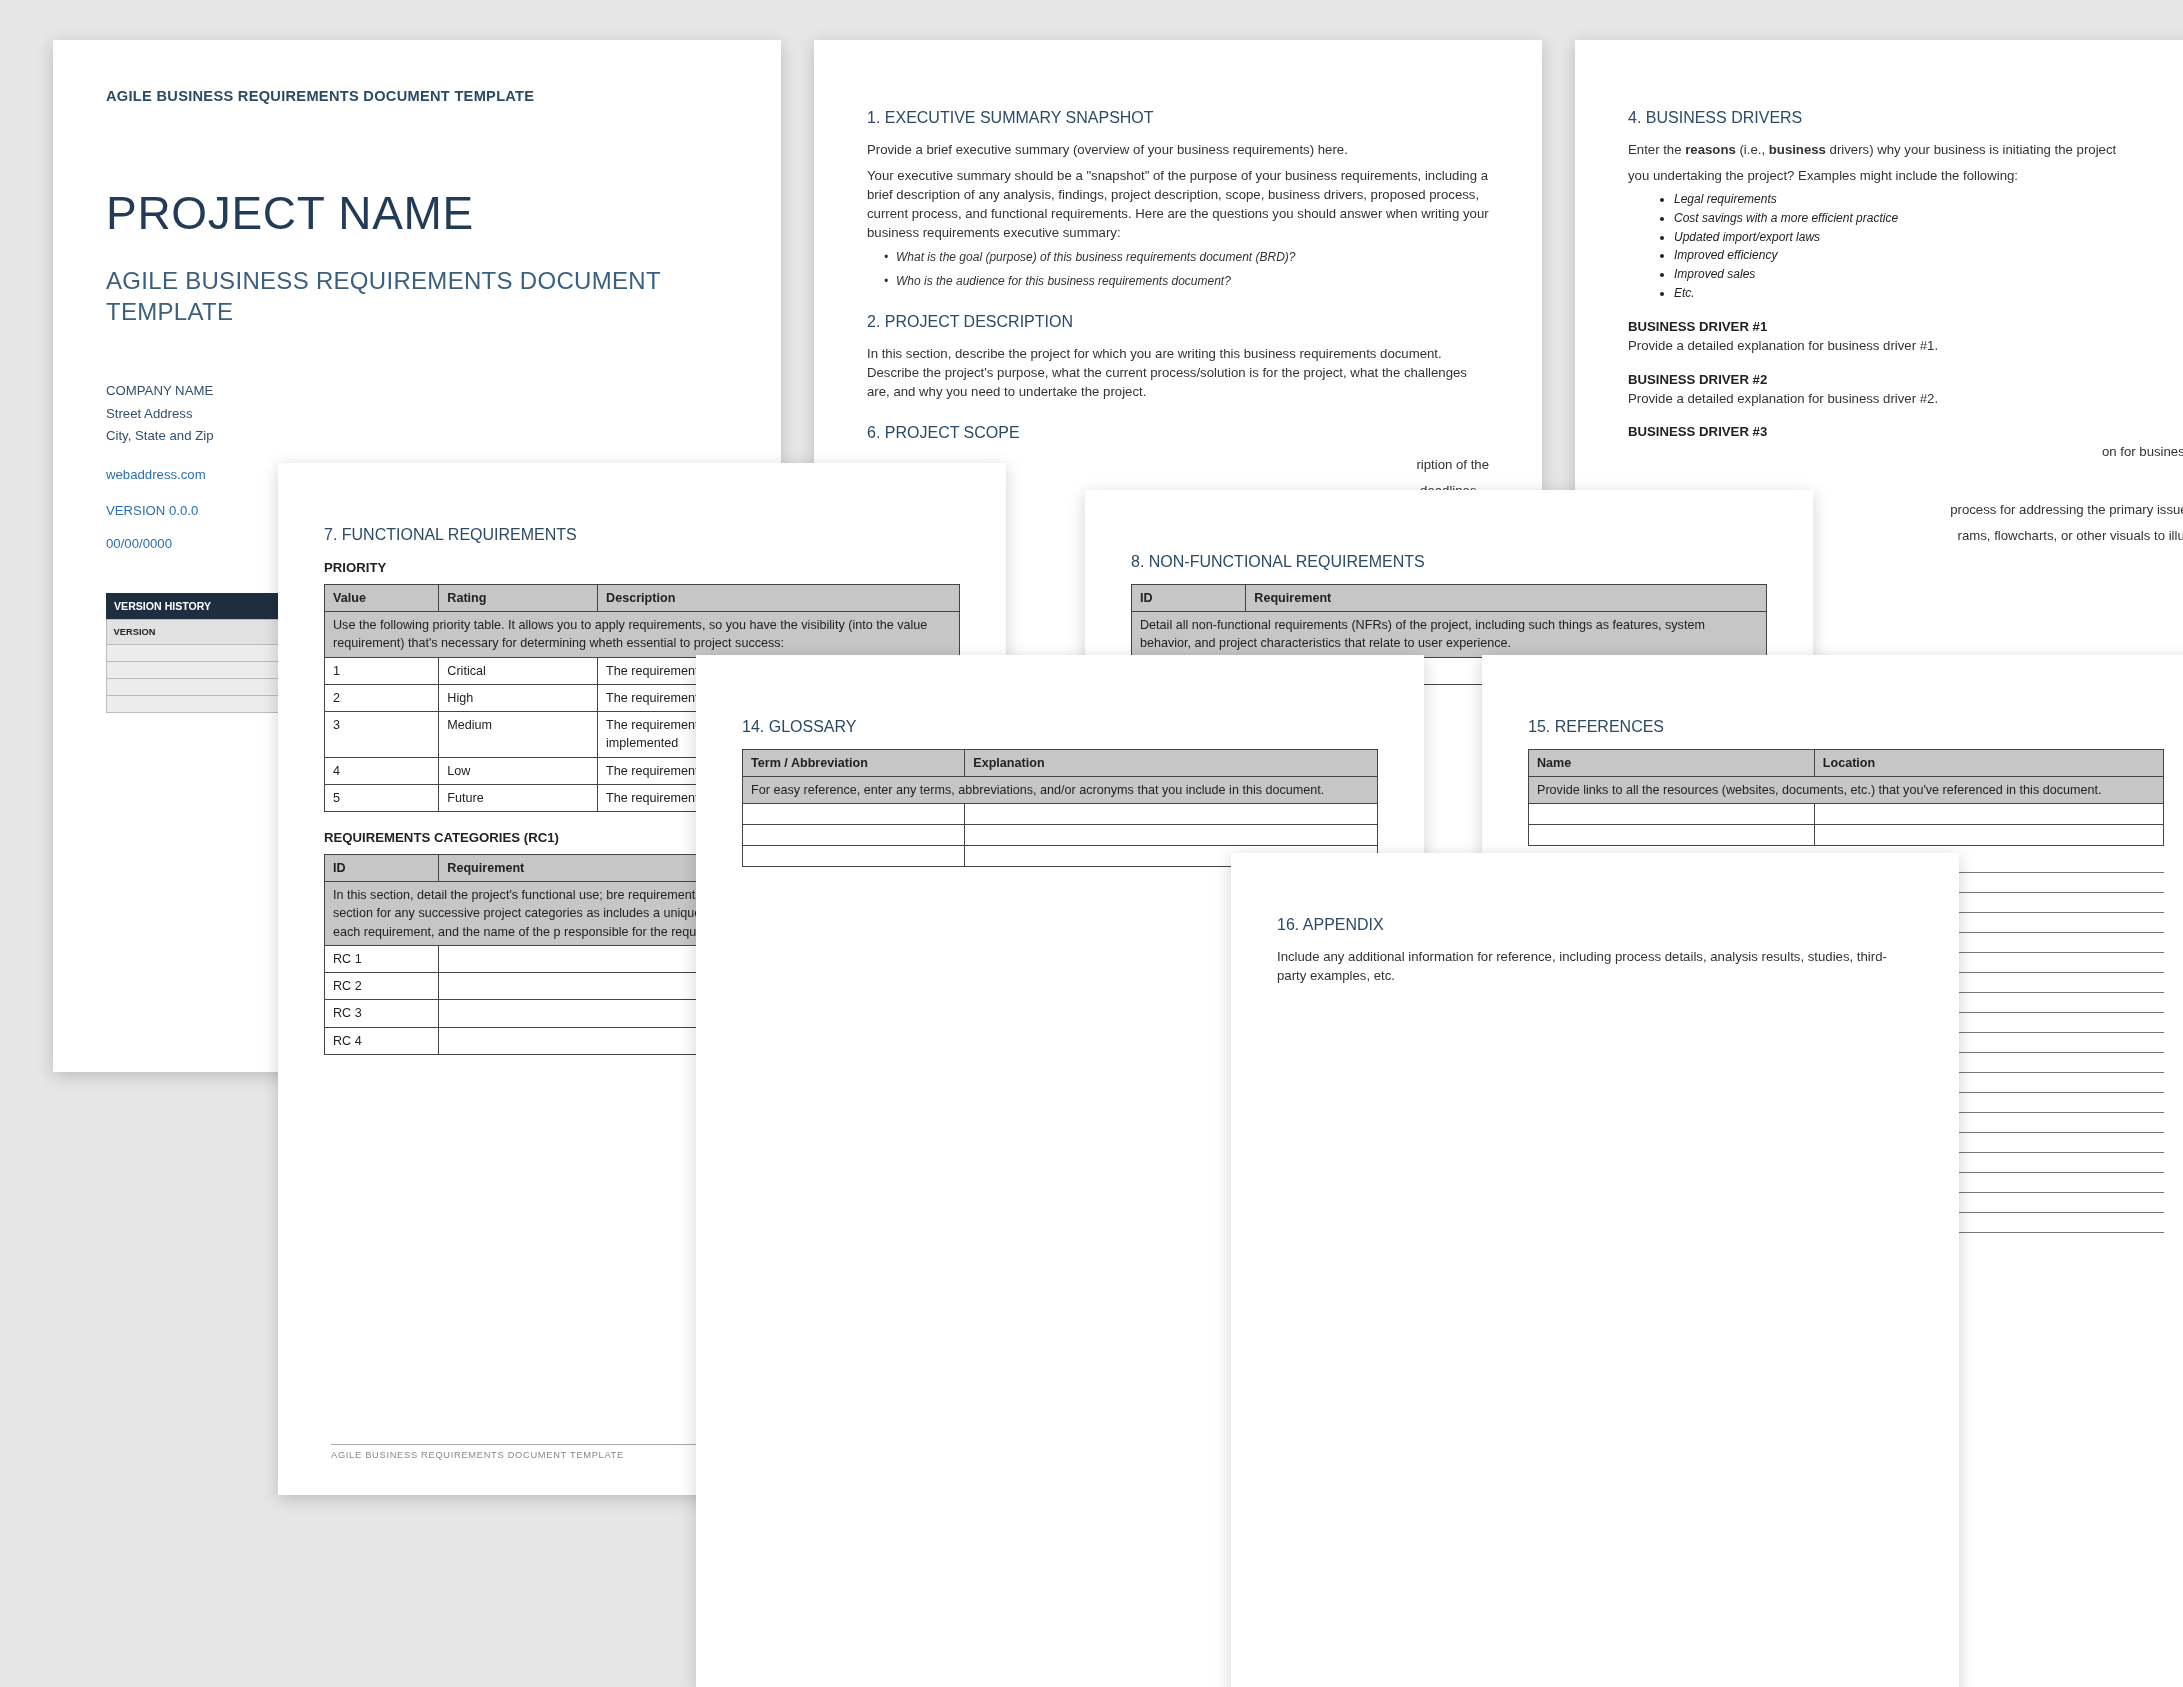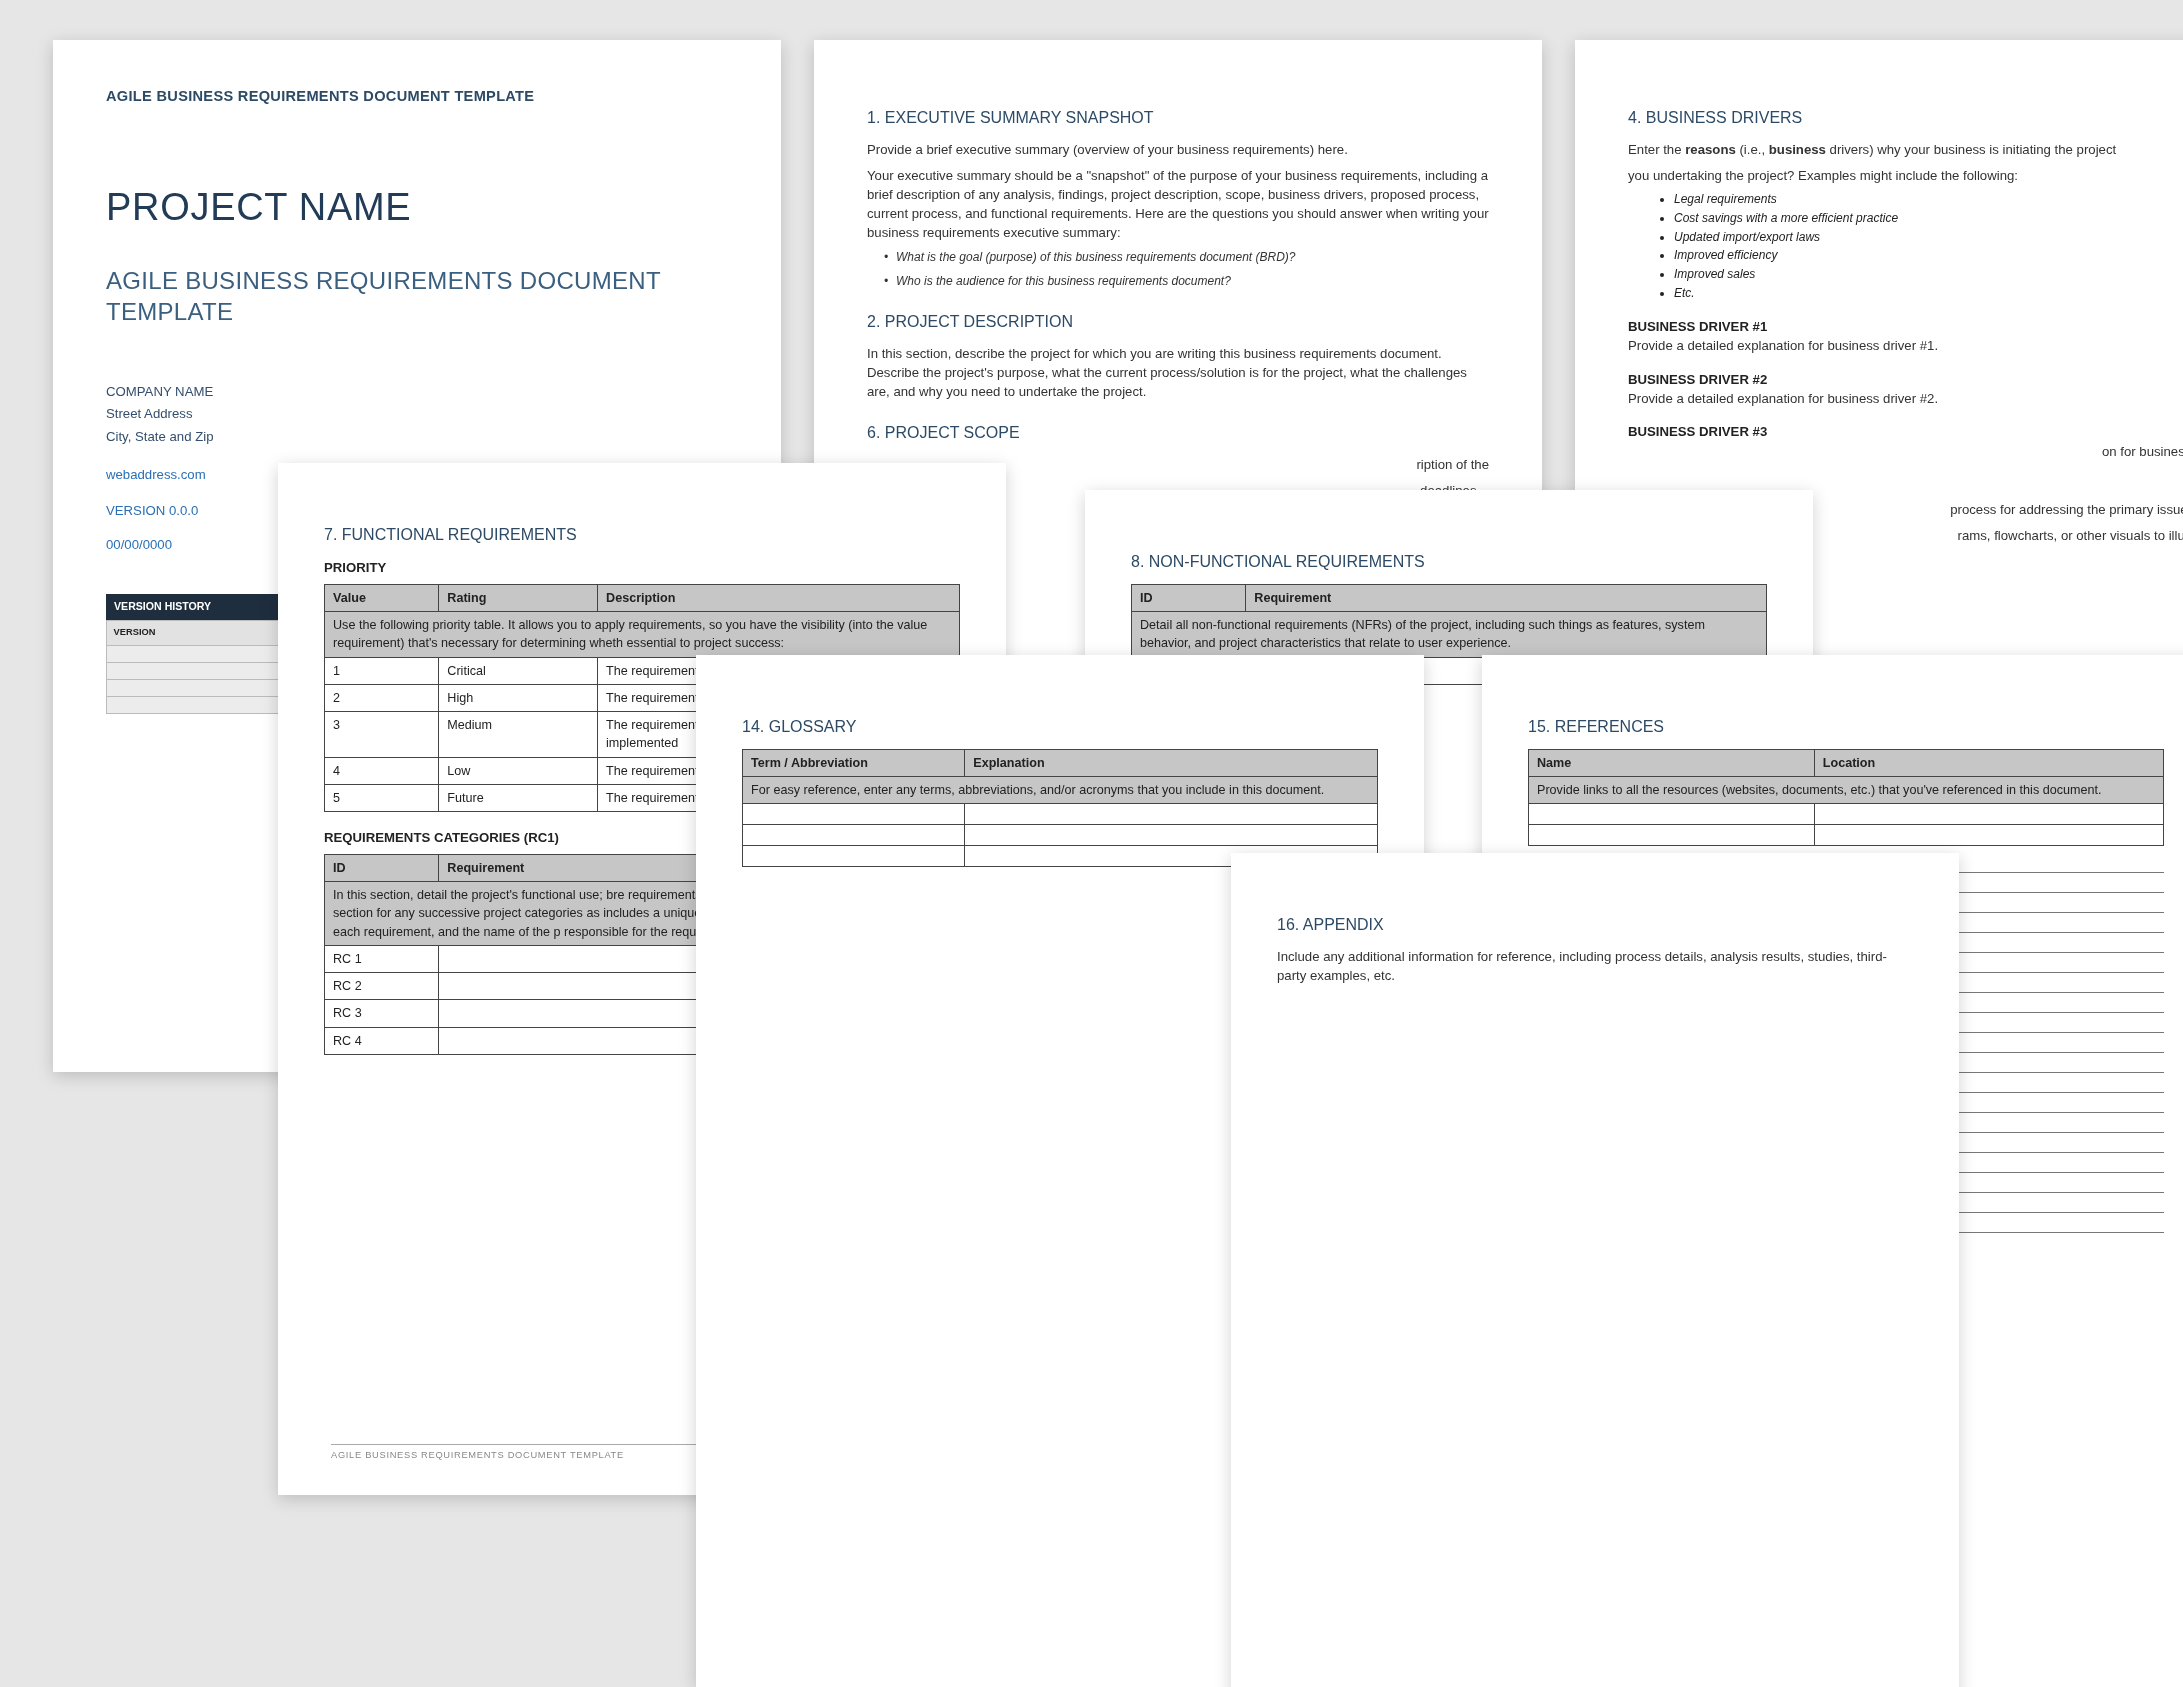--- a/index.html
+++ b/index.html
@@ -19,24 +19,24 @@
   .page {
     position: absolute;
     background: #ffffff;
     box-shadow: 0 4px 16px rgba(0,0,0,0.18);
     padding: 46px 53px;
     font-size: 14.6px;
     line-height: 1.45;
     color: #222;
   }
   .page h1.big {
-    font-size: 38px;
+    font-size: 46px;
     font-weight: 300;
     letter-spacing: 0.7px;
-    margin: 73px 0 30px 0;
+    margin: 73px 0 18px 0;
     color: #223b57;
   }
   .page h2.sub {
     font-size: 24px;
     font-weight: 400;
     color: #3b5f7f;
     letter-spacing: 0.3px;
     margin-bottom: 53px;
     line-height: 1.3;
   }

